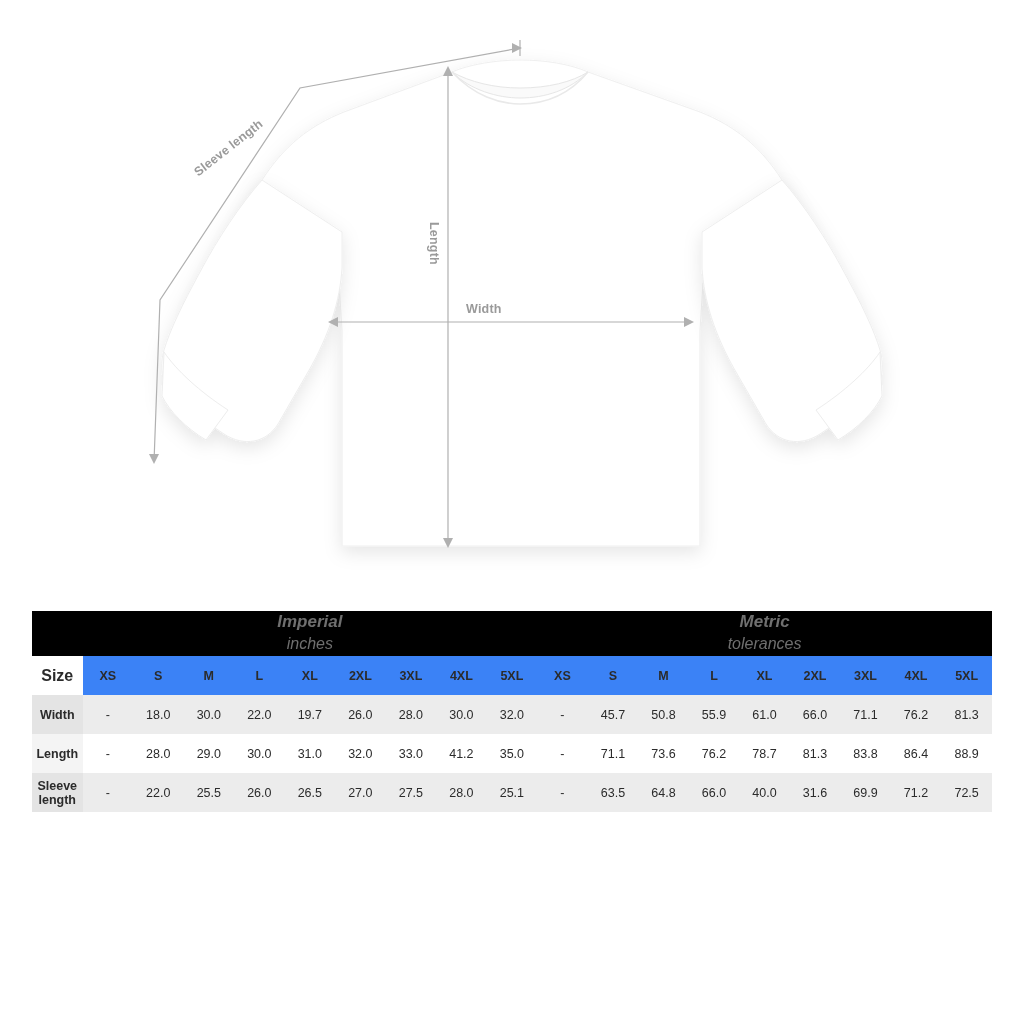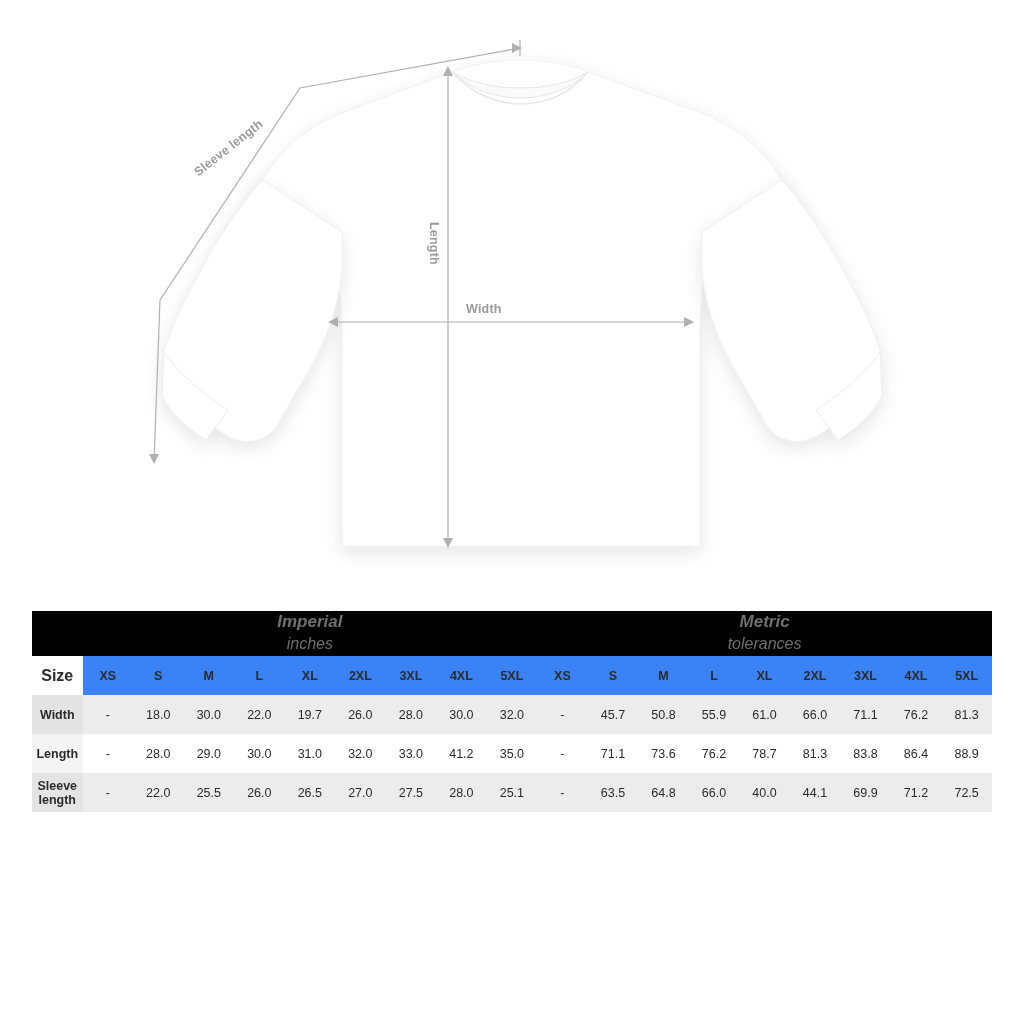--- a/index.html
+++ b/index.html
@@ -309,21 +309,21 @@
             <td>26.5</td>
             <td>27.0</td>
             <td>27.5</td>
             <td>28.0</td>
             <td>25.1</td>
             <td>-</td>
             <td>63.5</td>
             <td>64.8</td>
             <td>66.0</td>
             <td>40.0</td>
-            <td>44.1</td>
+            <td>31.6</td>
             <td>69.9</td>
             <td>71.2</td>
             <td>72.5</td>
           </tr>
         </tbody>
     </table>
   </div>
 
 </div>
 

